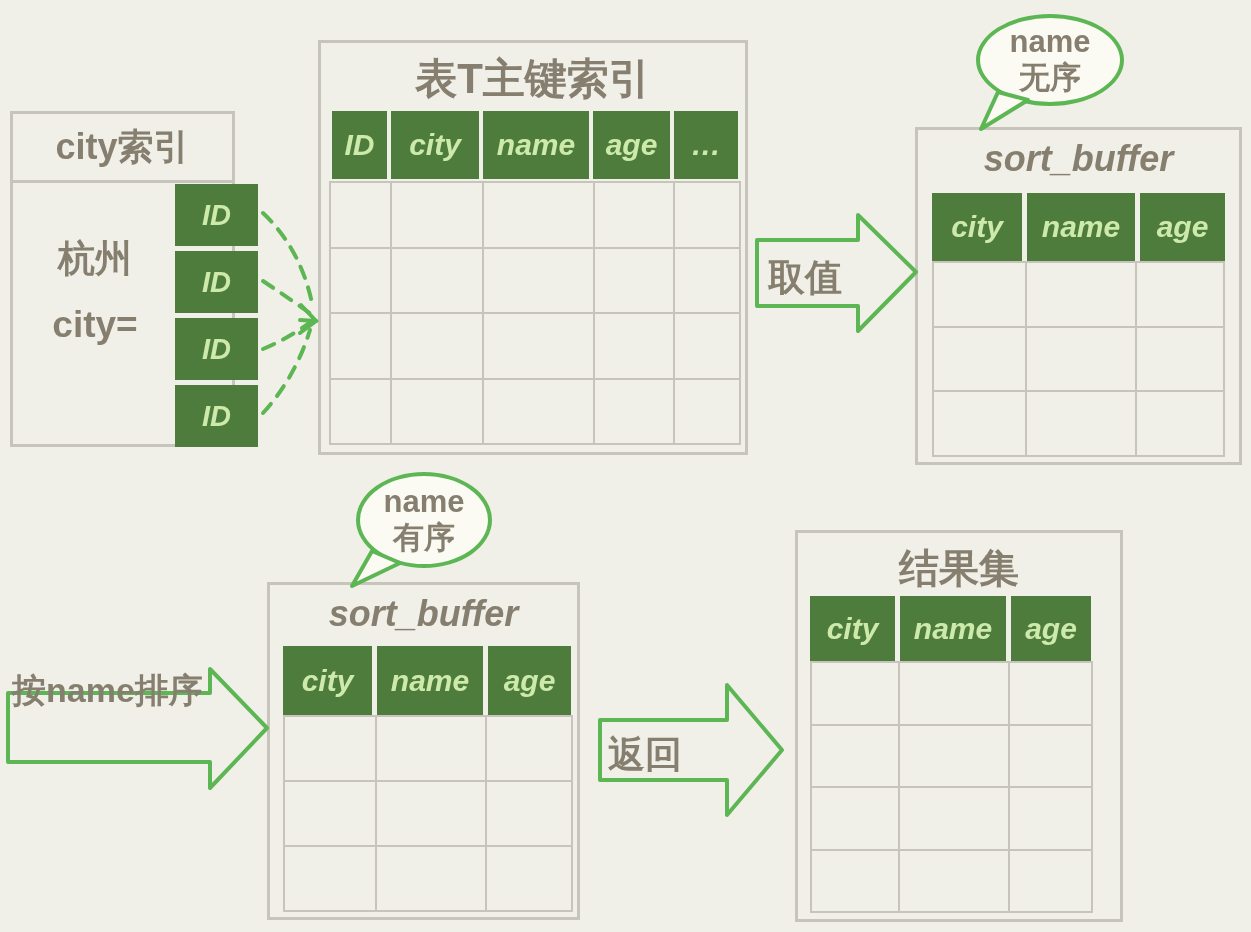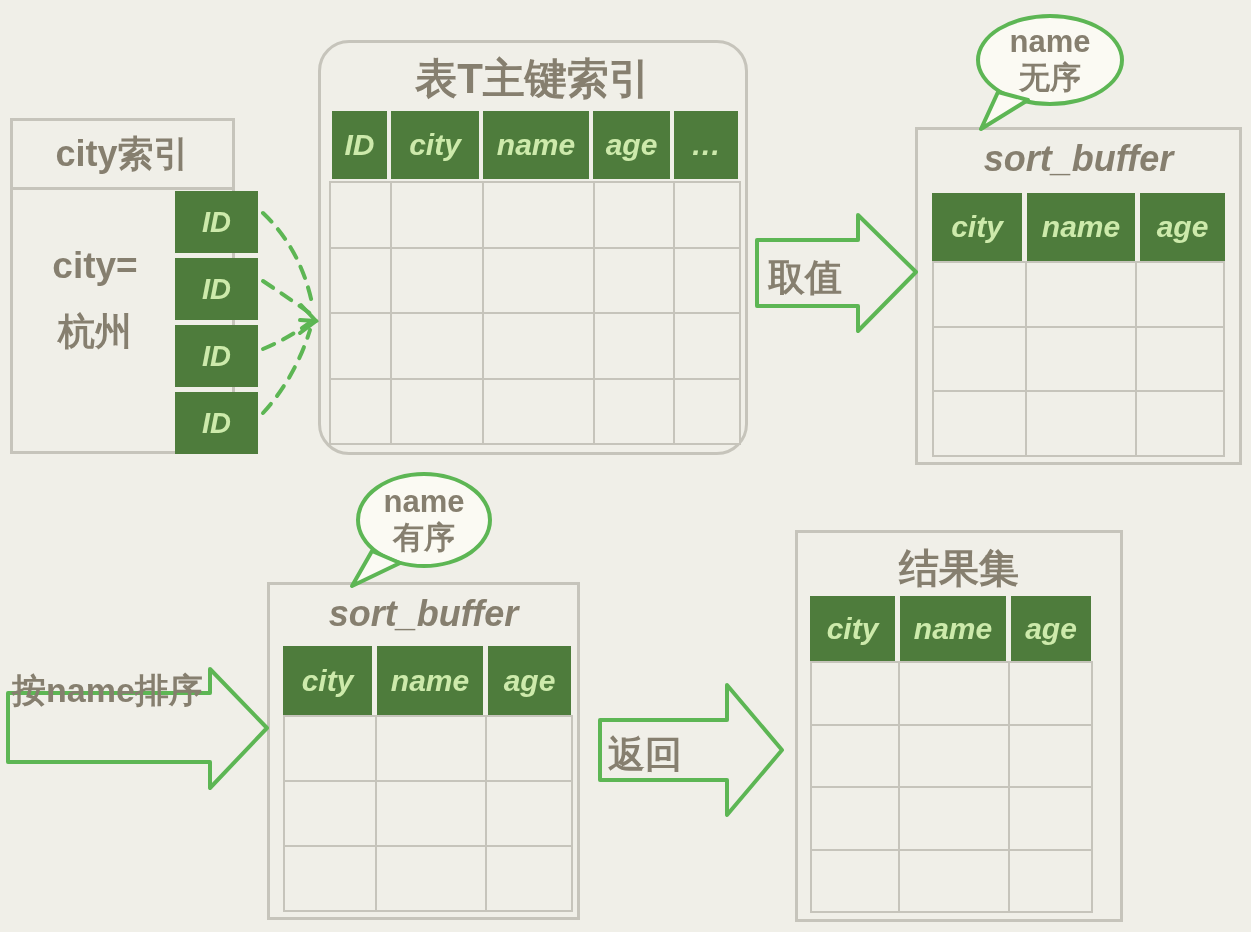--- a/index.html
+++ b/index.html
@@ -30,35 +30,35 @@
   .bubble{position:absolute;background:var(--bubble);border:4px solid var(--bright);border-radius:50%;
     display:flex;flex-direction:column;align-items:center;justify-content:center;box-sizing:border-box;
     color:var(--gray-text);font-weight:bold;line-height:1.15;}
   .arrow-label{position:absolute;color:var(--gray-text);font-weight:bold;text-align:left;white-space:nowrap;}
   .divider-title{border-bottom:3px solid var(--border);}
   svg.overlay{position:absolute;left:0;top:0;pointer-events:none;}
 </style>
 </head>
 <body>
 
-<div class="tbl" style="left:10px;top:118px;width:225px;height:336px;">
+<div class="tbl" style="left:10px;top:111px;width:225px;height:336px;">
   <div class="tbl-title divider-title" style="top:0;height:66px;line-height:66px;font-size:36px;">city索引</div>
   <div style="position:absolute;left:12px;top:112px;width:140px;text-align:center;color:var(--gray-text);font-weight:bold;font-size:37px;line-height:66px;">
+    <div>杭州</div>
     <div>city=</div>
-    <div>杭州</div>
   </div>
   <div class="id-col" style="left:162px;top:70px;width:83px;">
     <div class="id-cell">ID</div>
     <div class="id-cell">ID</div>
     <div class="id-cell">ID</div>
     <div class="id-cell">ID</div>
   </div>
 </div>
 
-<div class="tbl" style="left:318px;top:40px;width:430px;height:415px;border-radius:31px;">
+<div class="tbl" style="left:318px;top:40px;width:430px;height:415px;">
   <div class="tbl-title" style="top:8px;font-size:42px;">表T主键索引</div>
   <div class="hdr" style="left:11px;top:68px;width:406px;height:68px;grid-template-columns:55fr 88fr 106fr 77fr 64fr;gap:4px;">
     <div class="hdr-cell">ID</div>
     <div class="hdr-cell">city</div>
     <div class="hdr-cell">name</div>
     <div class="hdr-cell">age</div>
     <div class="hdr-cell">…</div>
   </div>
   <div class="body-grid" style="left:8px;top:138px;width:412px;height:264px;grid-template-columns:59fr 90fr 108fr 78fr 64fr;grid-auto-rows:1fr;">
       <div class="gcell"></div>

